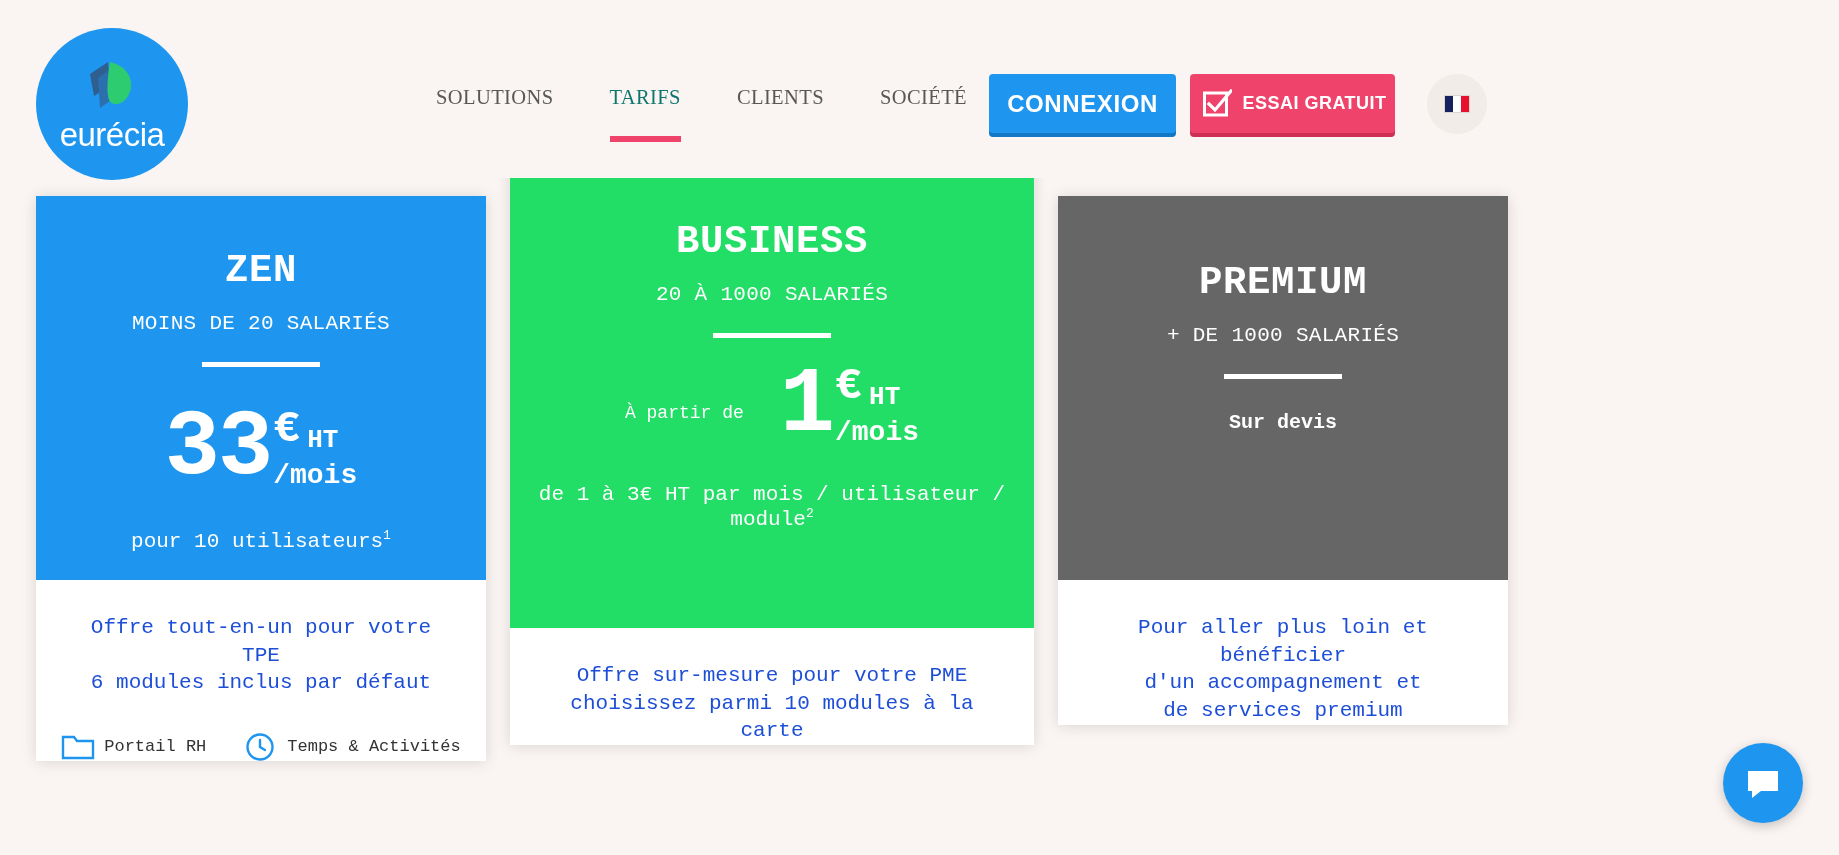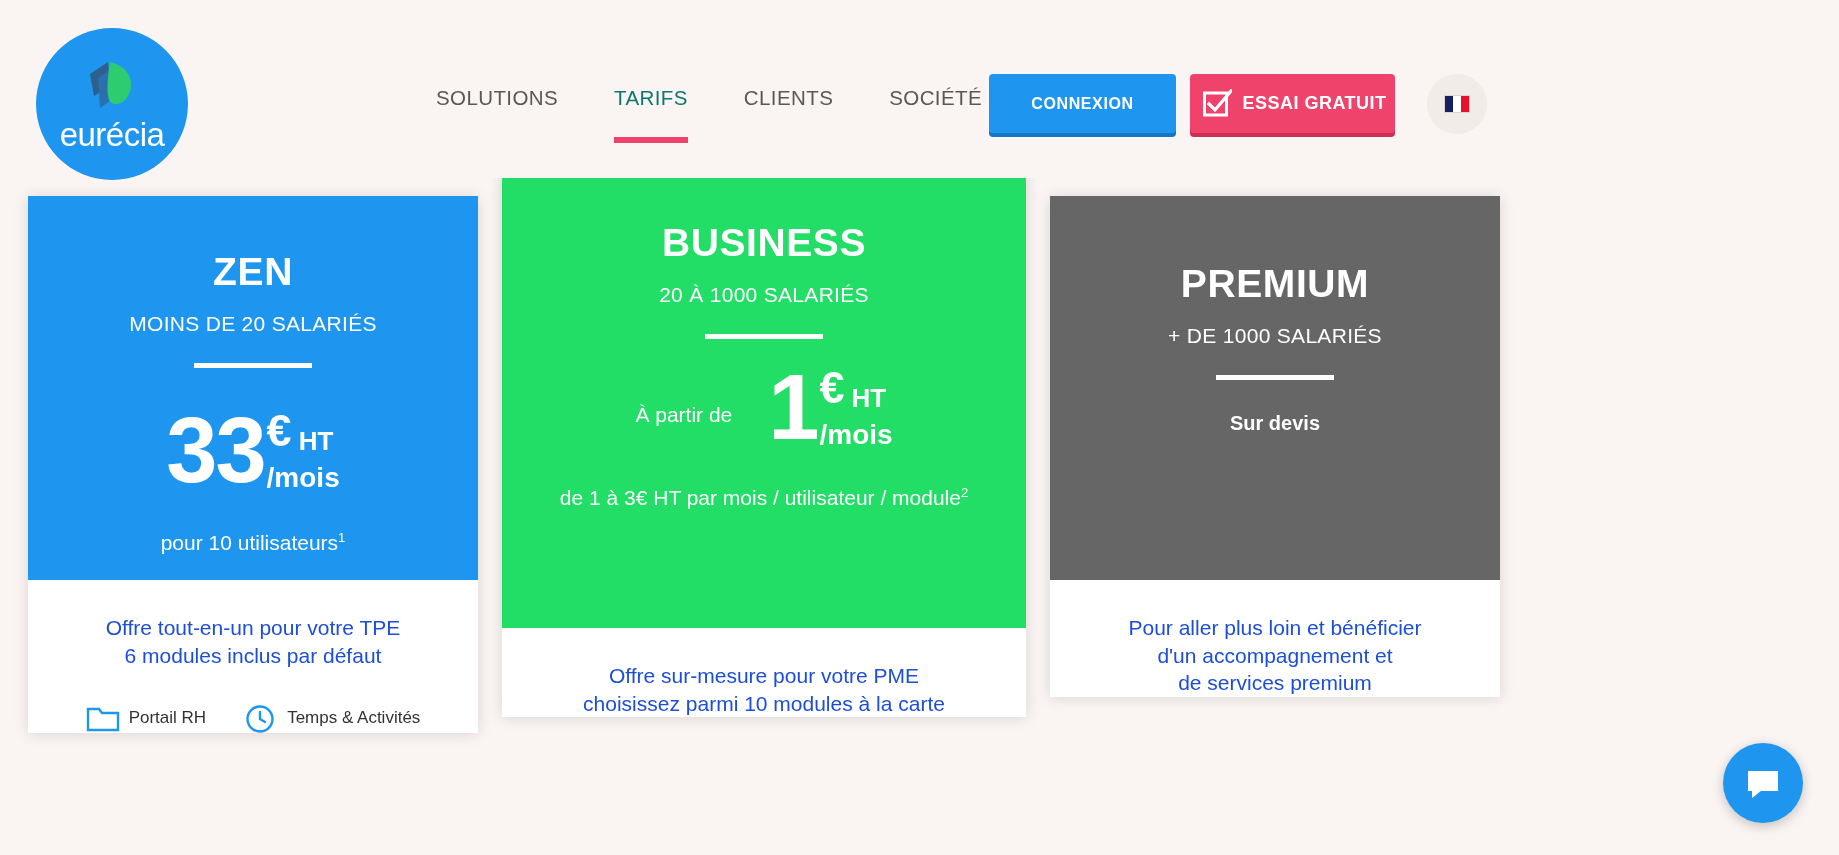--- a/index.html
+++ b/index.html
@@ -29,21 +29,21 @@
   .logo-text {
     position: absolute; left: 0; right: 0; top: 88px;
     text-align: center;
     color: #ffffff;
     font-size: 33px;
     font-weight: 500;
     letter-spacing: -0.5px;
   }
   .nav {
     position: absolute; left: 408px; top: 86px;
-    display: flex; align-items: center; gap: 0px;
+    display: flex; align-items: center; gap: 0px; font-family: Liberation Serif, serif;
   }
   .nav-item {
     position: relative;
     padding: 0 28px;
     font-size: 20.5px;
     letter-spacing: 0.4px;
     color: #585858;
     font-weight: 400;
     cursor: pointer;
     white-space: nowrap;
@@ -55,21 +55,21 @@
     left: 28px; right: 28px;
     bottom: -33px;
     height: 6px;
     background: #f0436b;
   }
   .btn-login {
     position: absolute; left: 989px; top: 74px;
     width: 187px; height: 59px;
     background: #1e96f0;
     border: none; border-radius: 4px;
-    color: #fff; font-size: 16px; font-weight: 700;
+    color: #fff; font-size: 24px; font-weight: 700;
     letter-spacing: 0.6px;
     font-family: "Liberation Sans", sans-serif;
     cursor: pointer;
     box-shadow: 0 4px 0 #1277c4;
   }
   .btn-trial {
     position: absolute; left: 1190px; top: 74px;
     width: 205px; height: 59px;
     background: #f0436b;
     border: none; border-radius: 4px;
@@ -90,40 +90,40 @@
     display: flex; align-items: center; justify-content: center;
     cursor: pointer;
   }
   .flag { width: 26px; height: 18px; display: flex; border: 1px solid #dcd6d2; }
   .flag i { flex: 1; display: block; }
   .flag .b { background: #15225e; }
   .flag .w { background: #ffffff; }
   .flag .r { background: #e8112d; }
 
   
-  .cards { position: absolute; left: 4px; top: 0; width: 1521px; height: 855px; }
+  .cards { position: absolute; left: 12px; top: 0; width: 1521px; height: 855px; font-family: Liberation Mono, monospace; }
 
   .card { position: absolute; background: #ffffff; box-shadow: 0 1px 14px rgba(0,0,0,0.13); }
   .card-zen      { left: 24px;   top: 196px; width: 450px; }
   .card-business { left: 498px;  top: 145px; width: 524px; }
   .card-premium  { left: 1046px; top: 196px; width: 450px; }
 
   .card-head { width: 100%; text-align: center; color: #fff; }
   .zen-head      { background: #1e96f0; height: 384px; padding-top: 56px; }
   .business-head { background: #22dd66; height: 483px; padding-top: 78px; }
   .premium-head  { background: #666666; height: 384px; padding-top: 68px; }
 
   .plan-name { font-size: 39px; font-weight: 700; letter-spacing: 0.6px; line-height: 1; }
   .business-head .plan-name { font-size: 39px; }
   .plan-sub { margin-top: 21px; font-size: 21px; font-weight: 400; letter-spacing: 0.3px; }
   .plan-rule { width: 118px; height: 5px; background: #fff; margin: 27px auto 0; }
 
   .price-row { margin-top: 40px; display: flex; align-items: flex-start; justify-content: center; }
   .business-head .price-row { margin-top: 26px; }
-  .price-prefix { font-size: 21px; font-weight: 400; align-self: center; margin-right: 36px; padding-top: 14px; }
+  .price-prefix { font-size: 18px; font-weight: 400; align-self: center; margin-right: 36px; padding-top: 14px; }
   .price-num { font-size: 92px; font-weight: 700; line-height: 0.92; letter-spacing: -2px; }
   .price-unit { margin-left: 2px; padding-top: 4px; text-align: left; }
   .price-euro-line { display: flex; align-items: flex-start; }
   .price-euro { font-size: 45px; font-weight: 700; line-height: 0.85; }
   .price-ht { font-size: 26px; font-weight: 700; margin-left: 7px; padding-top: 14px; }
   .price-per { font-size: 28px; font-weight: 700; margin-top: 5px; }
   .price-note { margin-top: 36px; font-size: 21px; font-weight: 400; }
   .business-head .price-note { margin-top: 34px; }
   .price-note sup { font-size: 13px; vertical-align: super; }
   .quote-text { margin-top: 32px; font-size: 20px; font-weight: 700; }

